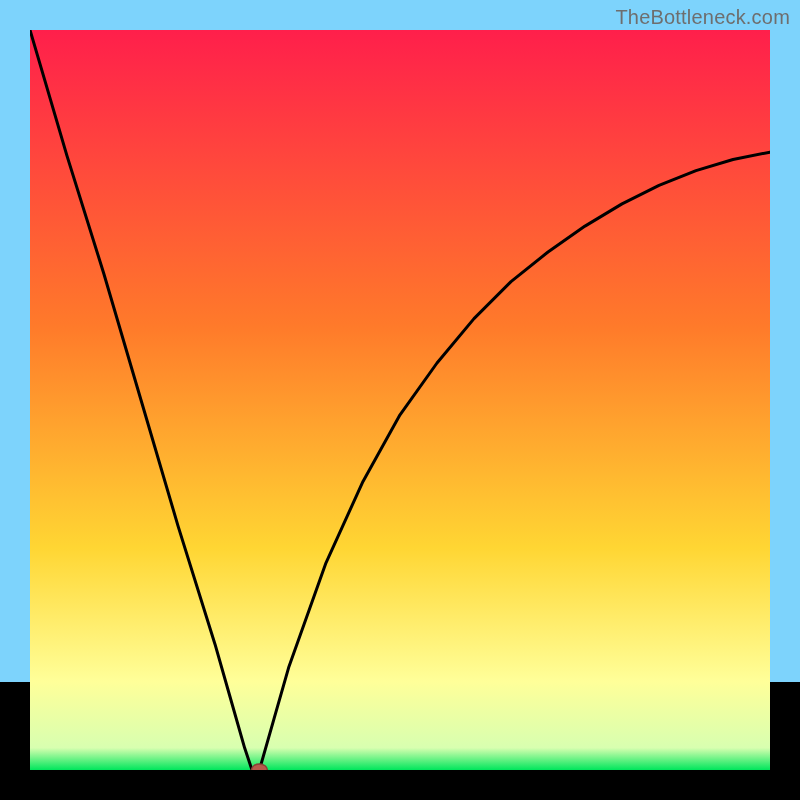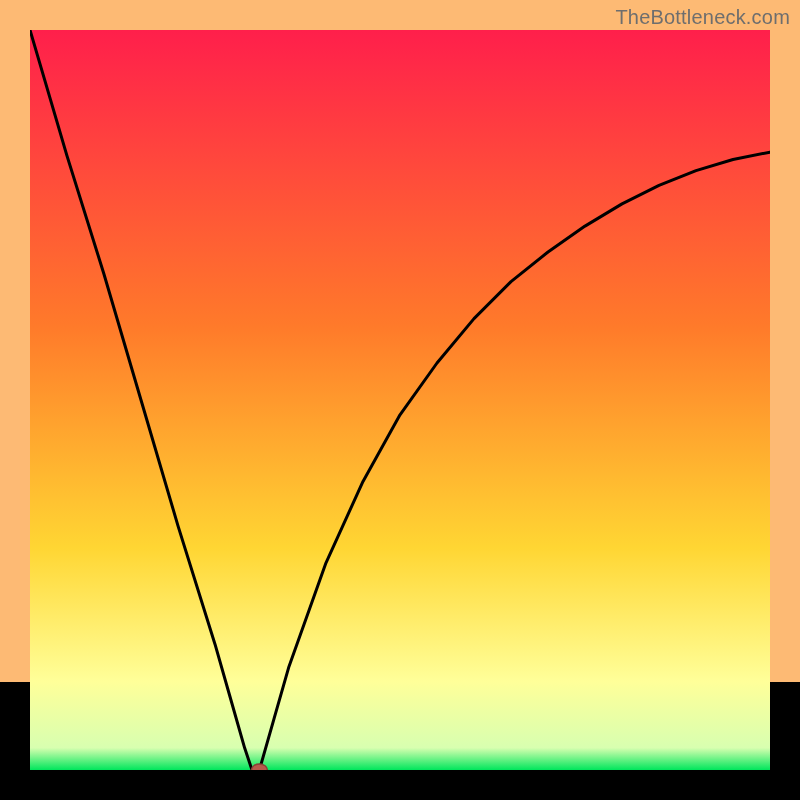--- a/index.html
+++ b/index.html
@@ -8,21 +8,21 @@
     width: 800px;
     height: 800px;
     background: #000;
     font-family: Arial, Helvetica, sans-serif;
     overflow: hidden;
   }
   .frame {
     position: absolute;
     left: 0; top: 0;
     width: 800px; height: 682px;
-    background: #fdba74;
+    background: #7dd3fc;
   }
   .plot {
     position: absolute;
     left: 30px; top: 30px;
     width: 740px; height: 740px;
     overflow: hidden;
   }
   .watermark {
     position: absolute;
     top: 6px;

